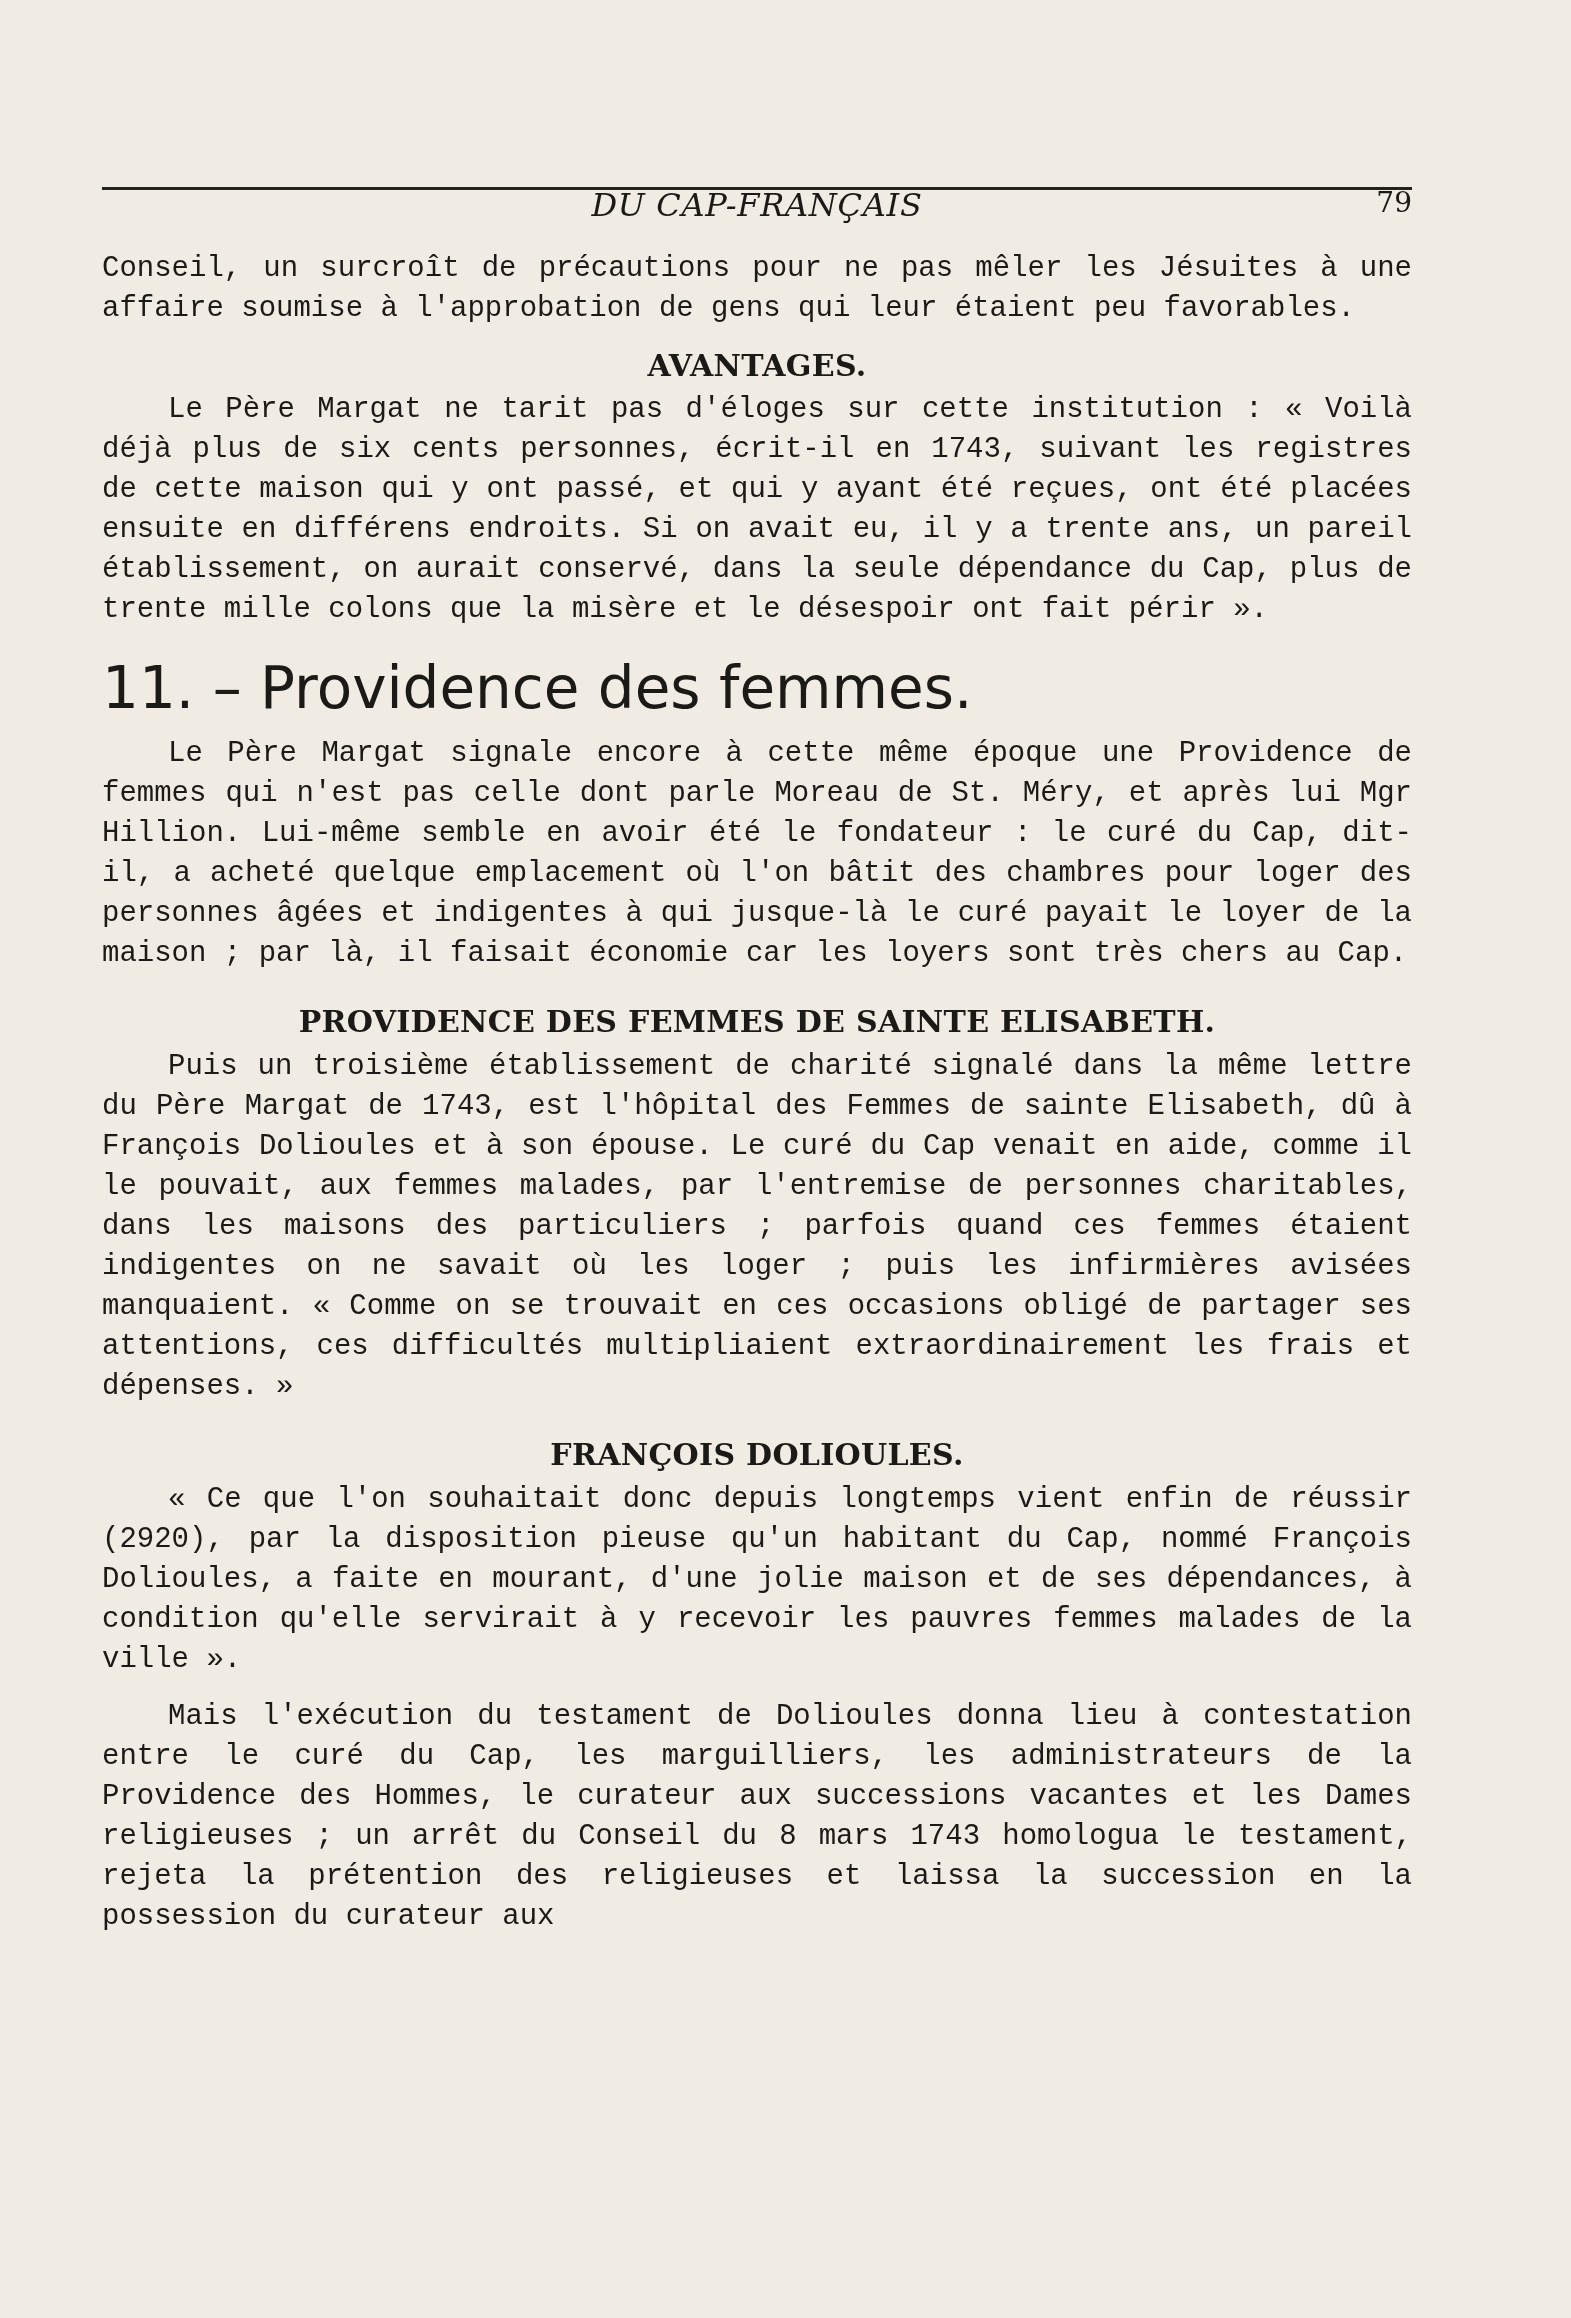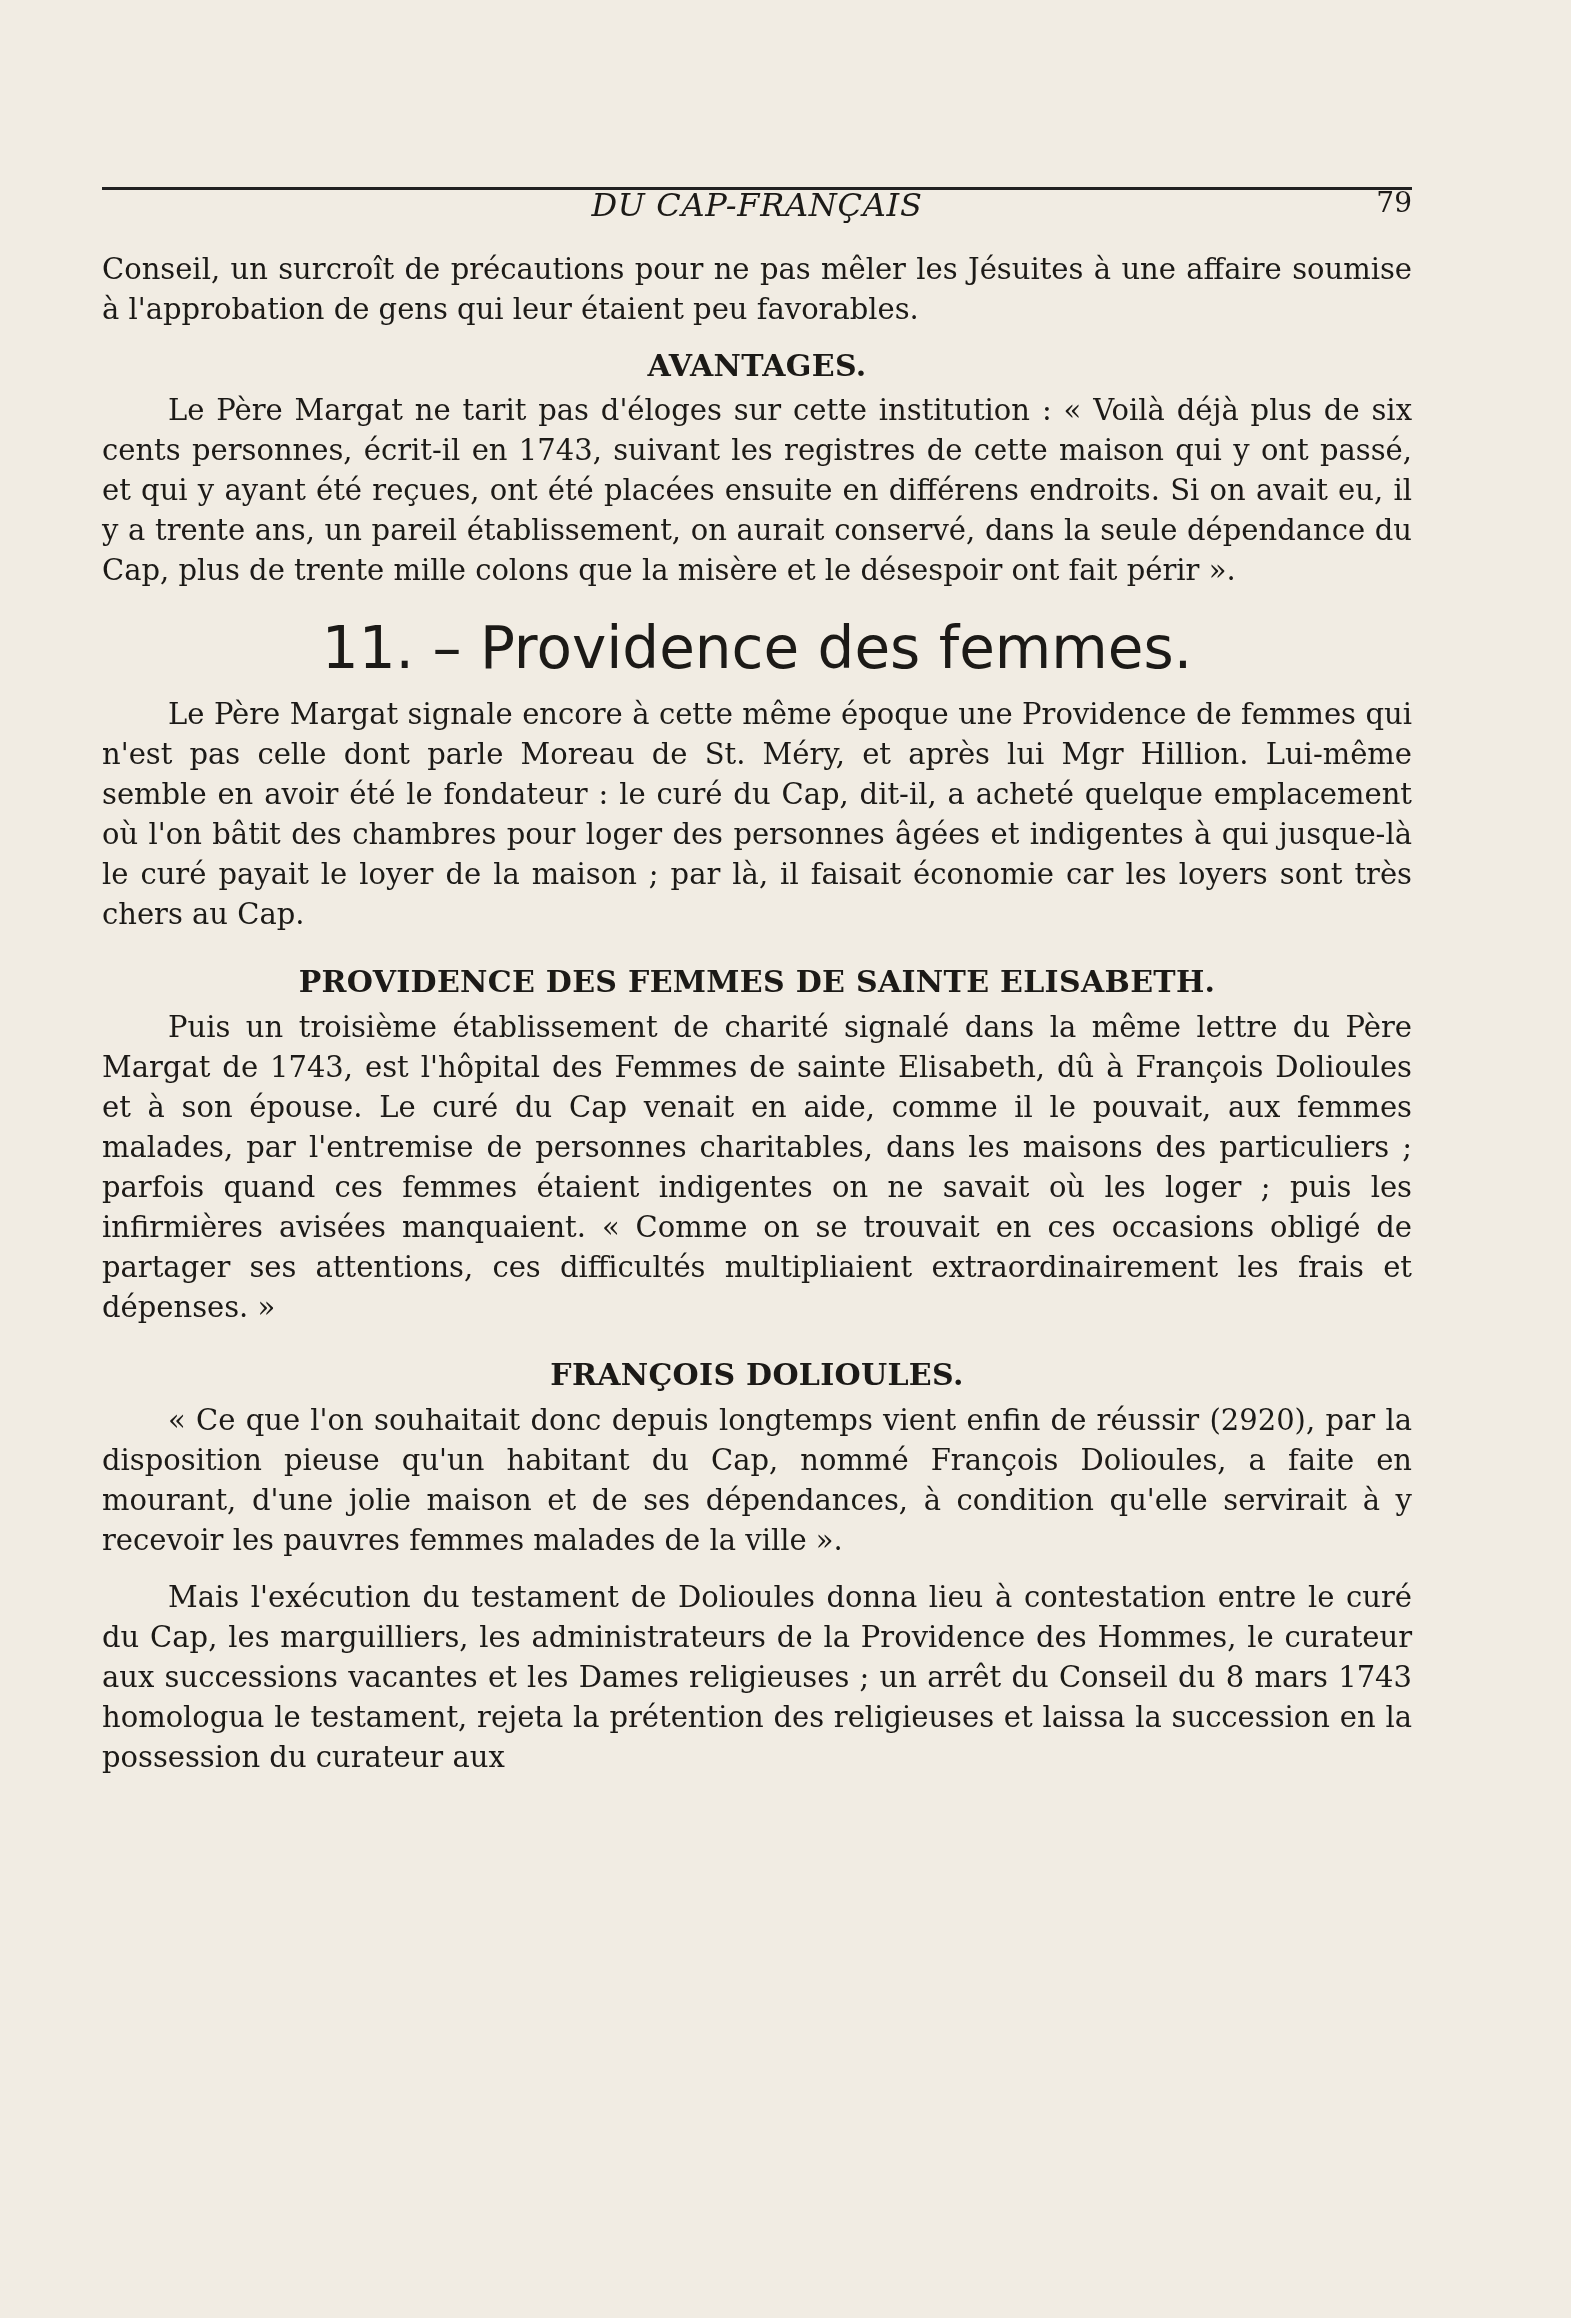--- a/index.html
+++ b/index.html
@@ -22,28 +22,29 @@
     position: absolute; right: 0; top: 0; font-size: 28px;
   }
   .head-rule {
     position: absolute; top: 187px; left: 0; width: 1310px; height: 2.8px;
     background: #222;
   }
   .body { position: absolute; top: 249px; left: 0; width: 1310px; }
   p {
     margin: 0; font-size: 29px; line-height: 40px; text-align: justify;
     text-indent: 0;
+    font-family: Liberation Mono, monospace;
   }
   p.indent { text-indent: 66px; }
   h2 {
     margin: 0; text-align: center; font-weight: bold; font-size: 30px;
     line-height: 40px; letter-spacing: 0.3px;
   }
   h1 {
-    margin: 0; text-align: center; font-weight: normal;
+    margin: 0; text-align: left; font-weight: normal;
     font-family: "DejaVu Sans", sans-serif; font-size: 58px; line-height: 69px;
   }
   .gap-s { height: 16.5px; }
   .gap-m { height: 27.5px; }
 </style>
 </head>
 <body>
 
 <div class="page">
   <div class="running-head">

